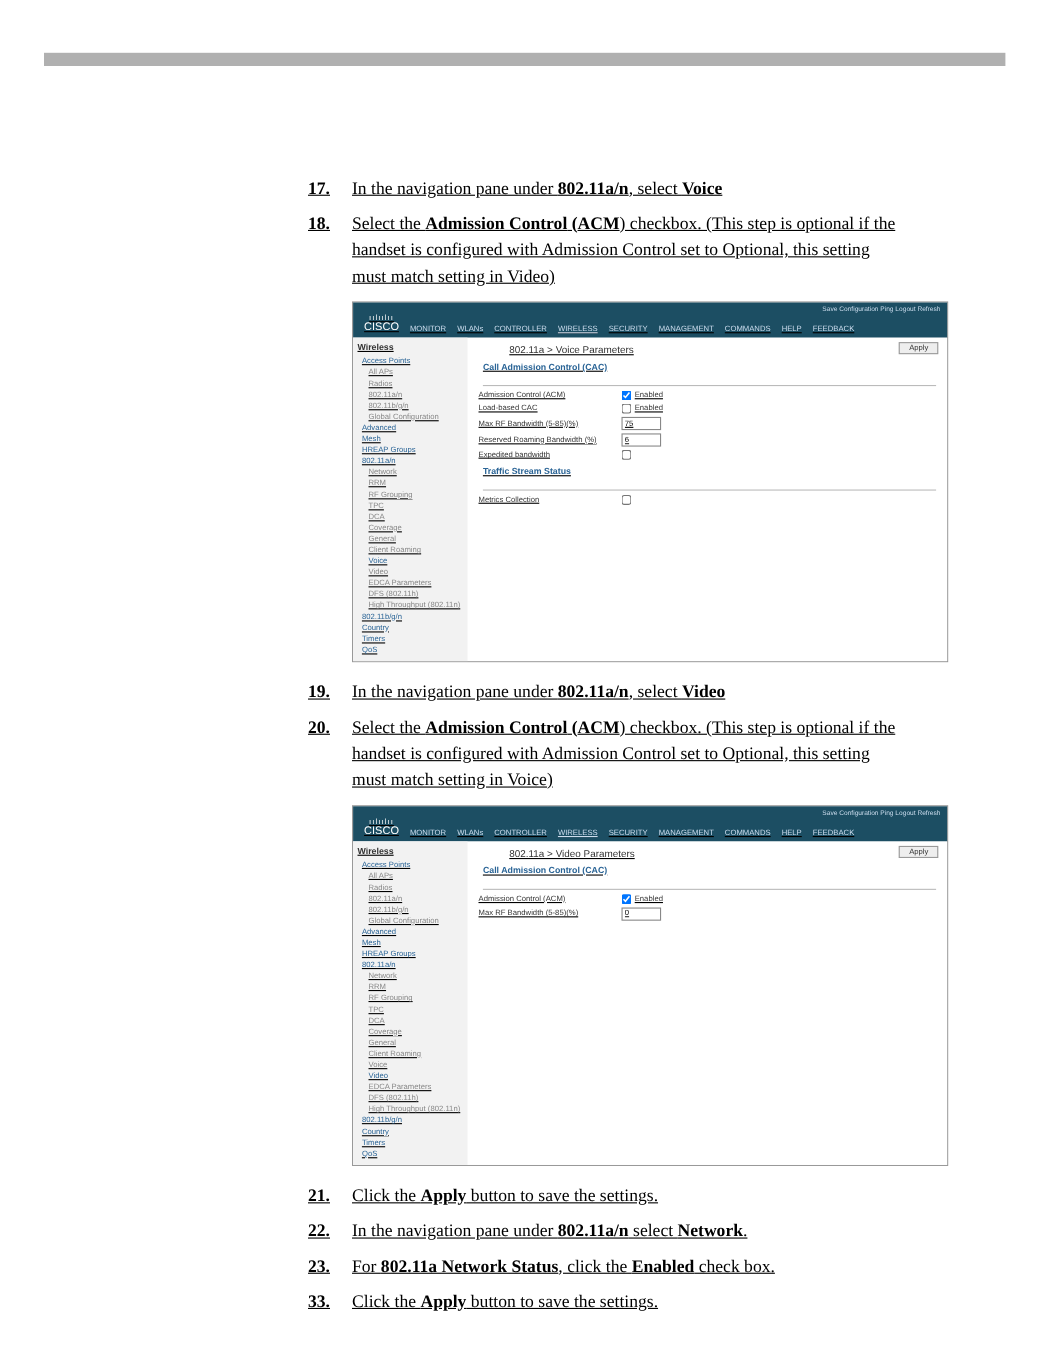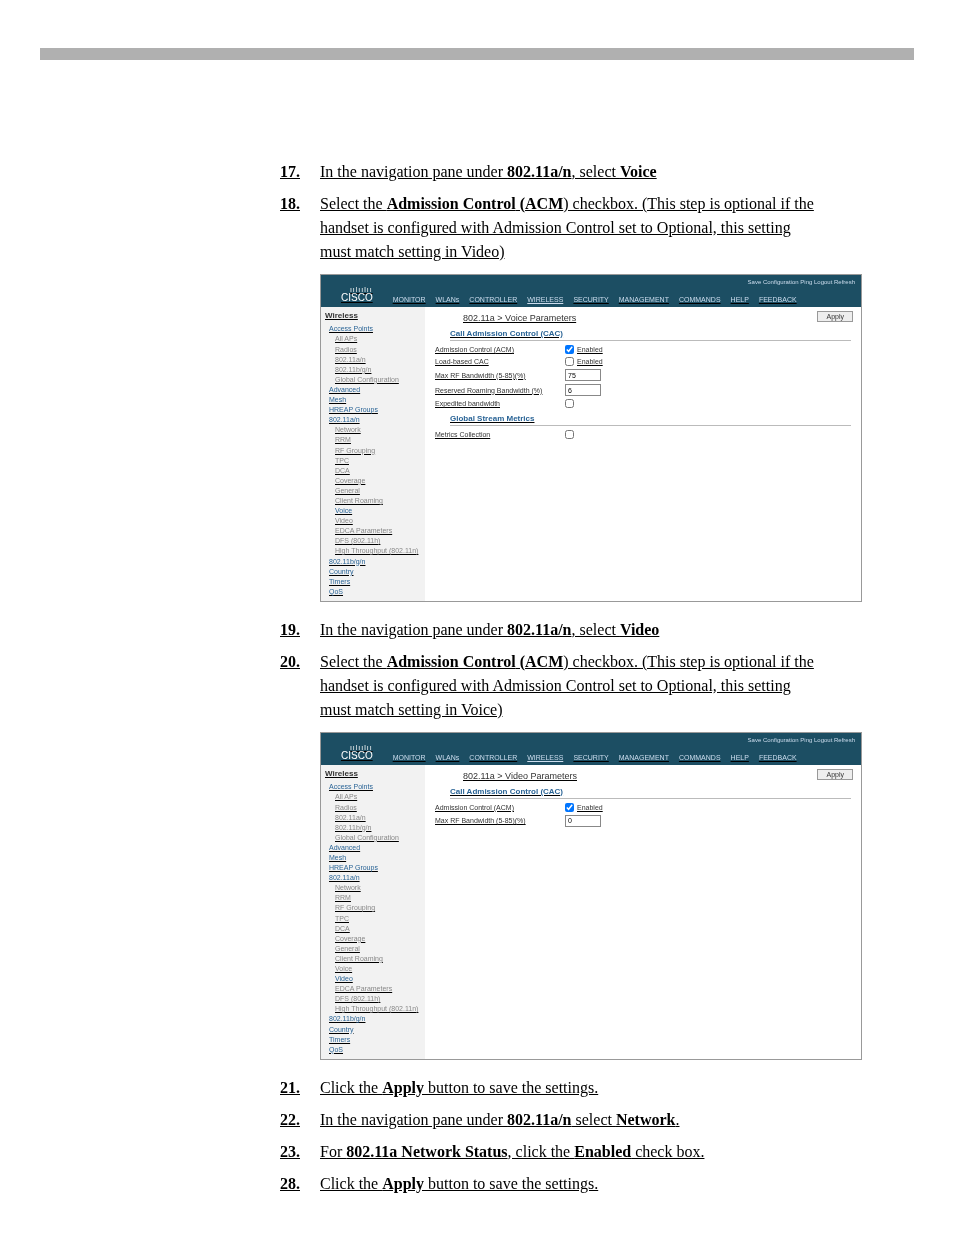--- a/index.html
+++ b/index.html
@@ -5,36 +5,36 @@
 body { margin:0; padding:0; font-family: Georgia, 'Times New Roman', serif; background:#fff; color:#000; }
 .page { width:954px; margin:0 auto; background:#fff; }
 .topbar { height:12px; background:#b0b0b0; margin:48px 40px 100px 40px; }
 .content { padding:0 130px 0 280px;text-decoration:underline; }
 .step { display:flex; margin-bottom:8px; font-size:16px; line-height:1.5; }
 .num { font-weight:bold; width:40px; flex-shrink:0; }
 .txt { flex:1; }
 .txt .bold { font-weight:bold; }
 .screenshot { margin:10px 0 16px 40px; border:1px solid #999; width:540px; position:relative; font-family:Arial,sans-serif; font-size:8px; }
 .sc-header { background:#1c4e63; height:32px; display:flex; align-items:flex-end; }
-.logo { color:#fff; font-family:Arial; font-size:10px; padding:4px 20px; text-align:right; line-height:1; }
+.logo { color:#fff; font-family:Arial; font-size:10px; padding:4px 10px; text-align:center; line-height:1; }
 .logo .cisco-bars { font-size:7px; letter-spacing:1px; }
 .menu { display:flex; gap:10px; font-size:7px; color:#fff; padding-bottom:4px; }
 .menu span { color:#cde; }
 .menu span.active { text-decoration:underline; }
 .toplinks { position:absolute; top:4px; right:6px; font-size:6px; color:#cde; }
 .sc-body { display:flex; background:#fff; min-height:190px; }
 .sidebar { width:96px; background:#f2f2f2; font-size:7px; color:#204060; padding:4px 4px; line-height:1.3; }
 .sidebar .head { font-weight:bold; color:#333; font-size:8px; margin-bottom:2px; }
 .sidebar div { padding:0 0 1px 0; }
 .sidebar .lvl1 { padding-left:4px; color:#2a5b7a; }
 .sidebar .lvl2 { padding-left:10px; color:#888; }
 .sidebar .blue { color:#2a6496; }
 .main { flex:1; padding:6px 10px; position:relative; font-size:8px; color:#333; }
 .main .title { font-size:9px; color:#333; margin-bottom:6px;padding-left:28px; }
-.main .section-h { color:#2a6496; font-weight:bold; font-size:8px; border-bottom:1px solid #bbb; margin:6px 0 4px 15px; padding-bottom:2px; }
+.main .section-h { color:#2a6496; font-weight:bold; font-size:8px; border-bottom:1px solid #bbb; margin:6px 0 4px 4px; padding-bottom:12px; }
 .main .row { display:flex; align-items:center; margin:3px 0; font-size:7px; }
 .main .row .lbl { width:130px; }
 .main .row .ctl { display:flex; align-items:center; gap:3px;justify-content:center; }
 .main input[type=checkbox] { width:9px; height:9px; margin:0; }
 .main input[type=text] { width:30px; height:10px; font-size:7px; padding:0 2px; border:1px solid #888; }
 .applybtn { position:absolute; top:4px; right:8px; font-size:7px; background:#eee; border:1px solid #999; padding:1px 8px; }
 </style>
 </head>
 <body>
 
@@ -131,21 +131,21 @@
               <div class="ctl">
                 <input type="text" value="6" style="">
               </div>
             </div>
           <div class="row">
               <div class="lbl">Expedited bandwidth</div>
               <div class="ctl">
                 <input type="checkbox" style="">
               </div>
             </div>
-          <div class="section-h">Global Stream Metrics</div>
+          <div class="section-h">Traffic Stream Status</div>
           <div class="row">
               <div class="lbl">Metrics Collection</div>
               <div class="ctl">
                 <input type="checkbox" style="">
               </div>
             </div>
         </div>
       </div>
     </div>
 
@@ -236,18 +236,18 @@
     </div>
     <div class="step">
       <div class="num">22.</div>
       <div class="txt"><span>In the navigation pane under </span><span class="bold">802.11a/n</span><span> select </span><span class="bold">Network</span><span>.</span></div>
     </div>
     <div class="step">
       <div class="num">23.</div>
       <div class="txt"><span>For </span><span class="bold">802.11a Network Status</span><span>, click the </span><span class="bold">Enabled</span><span> check box.</span></div>
     </div>
     <div class="step">
-      <div class="num">28.</div>
+      <div class="num">33.</div>
       <div class="txt"><span>Click the </span><span class="bold">Apply</span><span> button to save the settings.</span></div>
     </div>
 
   </div>
 </div>
 
 </body></html>

